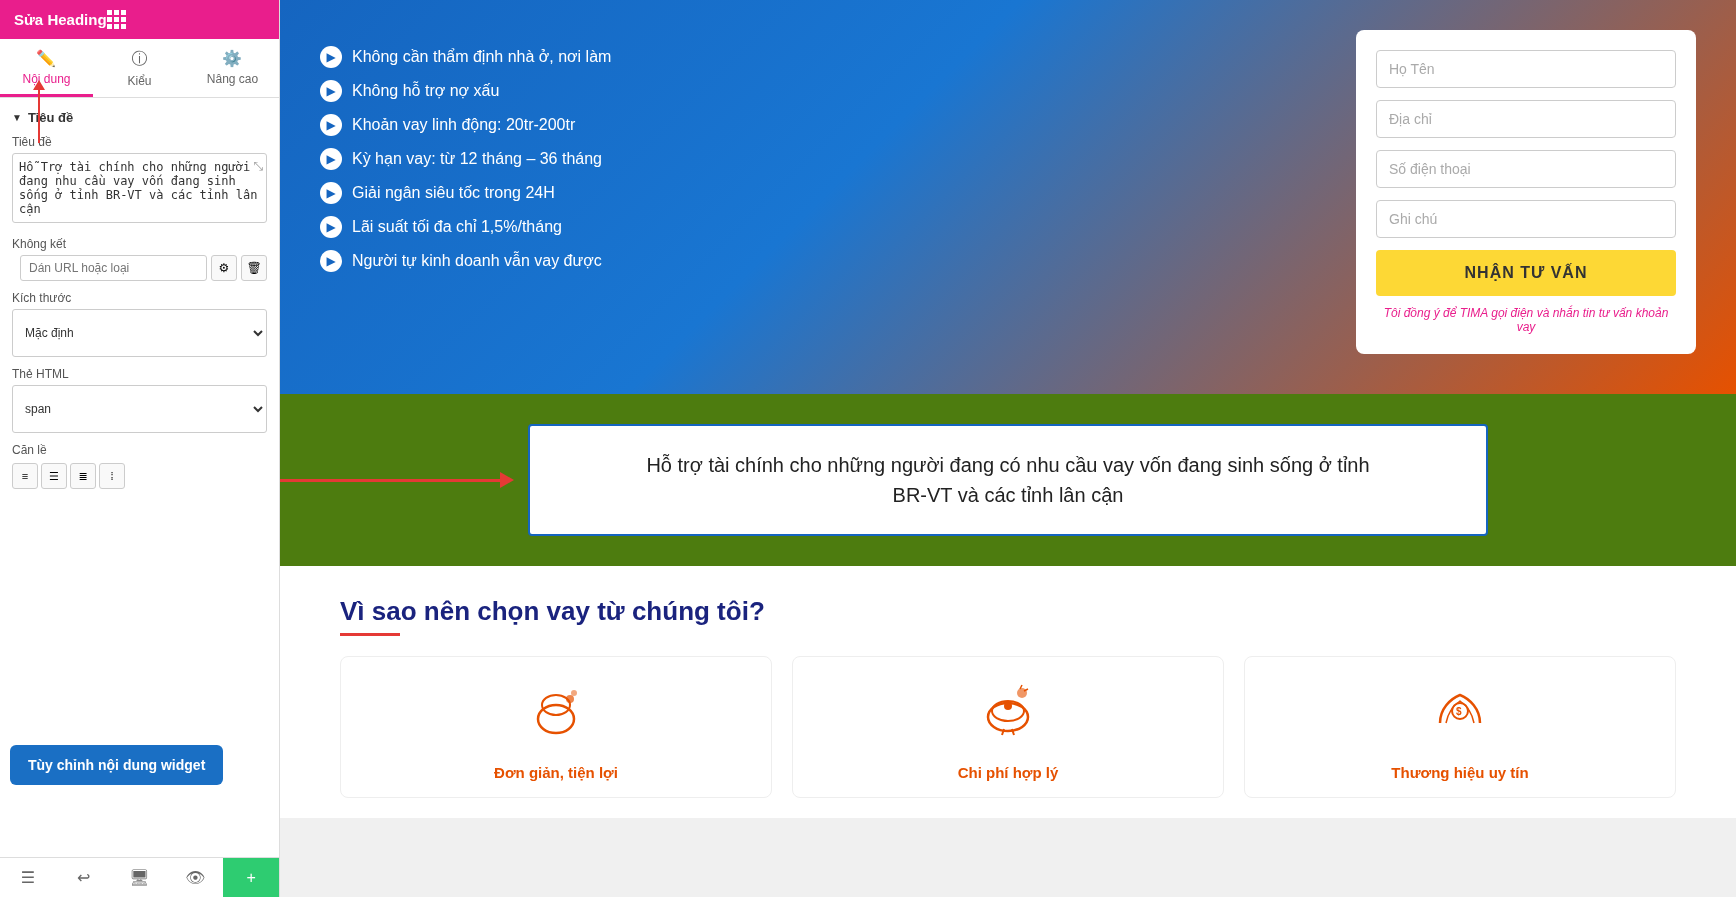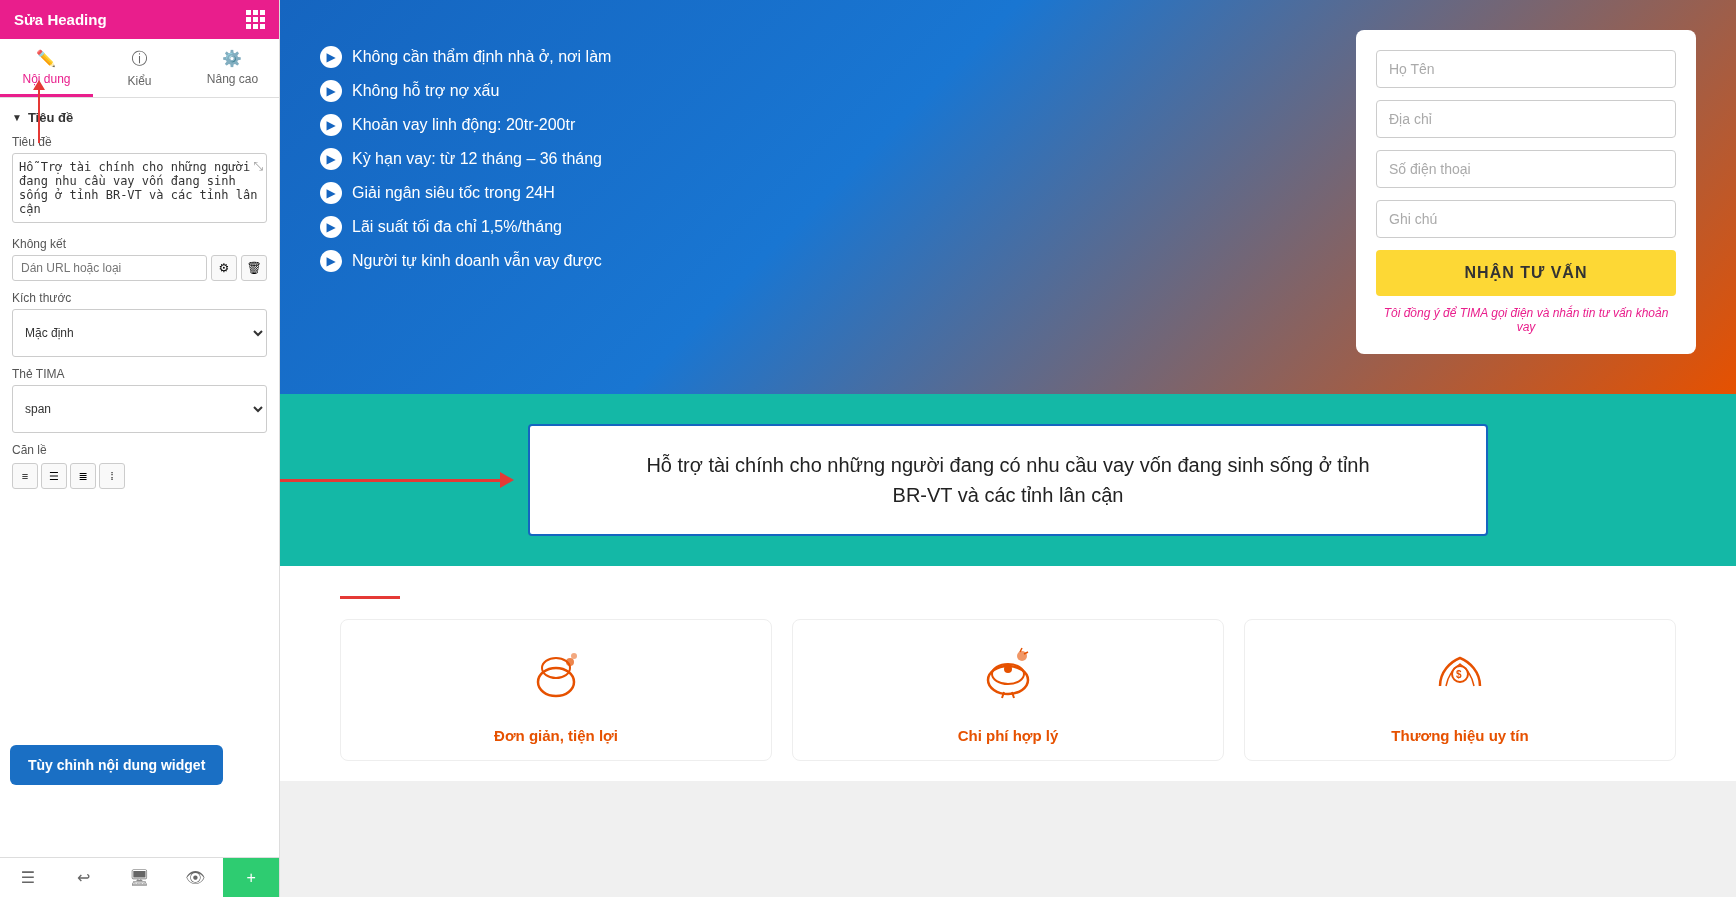--- a/index.html
+++ b/index.html
@@ -14,21 +14,21 @@
       flex-direction: column;
       border-right: 1px solid #ddd;
       position: relative;
       z-index: 10;
     }
     .left-panel-header {
       background: #e91e8c;
       color: #fff;
       display: flex;
       align-items: center;
-      justify-content: space-between;
+      justify-content: flex-start;
       padding: 10px 14px;
       font-size: 15px;
       font-weight: bold;
     }
     .left-panel-header .grid-icon {
       display: grid;
       grid-template-columns: repeat(3, 5px);
       gap: 2px;
     }
     .left-panel-header .grid-icon span {
@@ -87,20 +87,21 @@
       padding: 6px;
       font-size: 12px;
       resize: none;
       height: 70px;
       color: #333;
     }
     .field-row {
       display: flex;
       align-items: center;
       gap: 4px;
+      margin-left: 8px;
     }
     .field-input {
       flex: 1;
       border: 1px solid #ccc;
       border-radius: 3px;
       padding: 5px 8px;
       font-size: 12px;
       color: #999;
     }
     .icon-btn {
@@ -267,21 +268,21 @@
     .consent-text {
       font-size: 12px;
       color: #e91e8c;
       font-style: italic;
       text-align: center;
     }
 
     
     .heading-section {
       padding: 30px 60px;
-      background: #14b8a6;
+      background: #4d7c0f;
     }
     .highlight-box {
       border: 2px solid #1565c0;
       border-radius: 4px;
       padding: 24px 40px;
       background: #fff;
       text-align: center;
       font-size: 20px;
       color: #222;
       line-height: 1.5;
@@ -385,21 +386,21 @@
       <div class="icon-btn">🗑</div>
     </div>
 
     
     <div class="field-label">Kích thước</div>
     <select class="select-field">
       <option>Mặc định</option>
     </select>
 
     
-    <div class="field-label">Thẻ TIMA</div>
+    <div class="field-label">Thẻ HTML</div>
     <select class="select-field">
       <option>span</option>
     </select>
 
     
     <div class="field-label">Căn lề</div>
     <div class="align-row">
       <div class="align-btn">≡</div>
       <div class="align-btn">☰</div>
       <div class="align-btn">≣</div>
@@ -483,20 +484,21 @@
 
     <div class="heading-section">
       <div class="highlight-box">
         <span>Hỗ trợ tài chính cho những người đang có nhu cầu vay vốn đang sinh sống ở tỉnh</span><br>
         <span>BR-VT và các tỉnh lân cận</span>
       </div>
     </div>
   </div>
 
   <div class="why-section">
+    <div class="why-title">Vì sao nên chọn vay từ chúng tôi?</div>
     <div class="why-underline"></div>
     <div class="cards-row">
       <div class="feature-card">
         <div class="card-icon">
           <svg width="60" height="60" viewBox="0 0 60 60">
               <ellipse cx="30" cy="38" rx="18" ry="14" fill="none" stroke="#e65100" stroke-width="2.5"></ellipse>
               <ellipse cx="30" cy="24" rx="14" ry="10" fill="none" stroke="#e65100" stroke-width="2"></ellipse>
               <circle cx="44" cy="18" r="4" fill="#e65100" opacity="0.7"></circle>
               <circle cx="48" cy="12" r="3" fill="#e65100" opacity="0.5"></circle>
             </svg>

